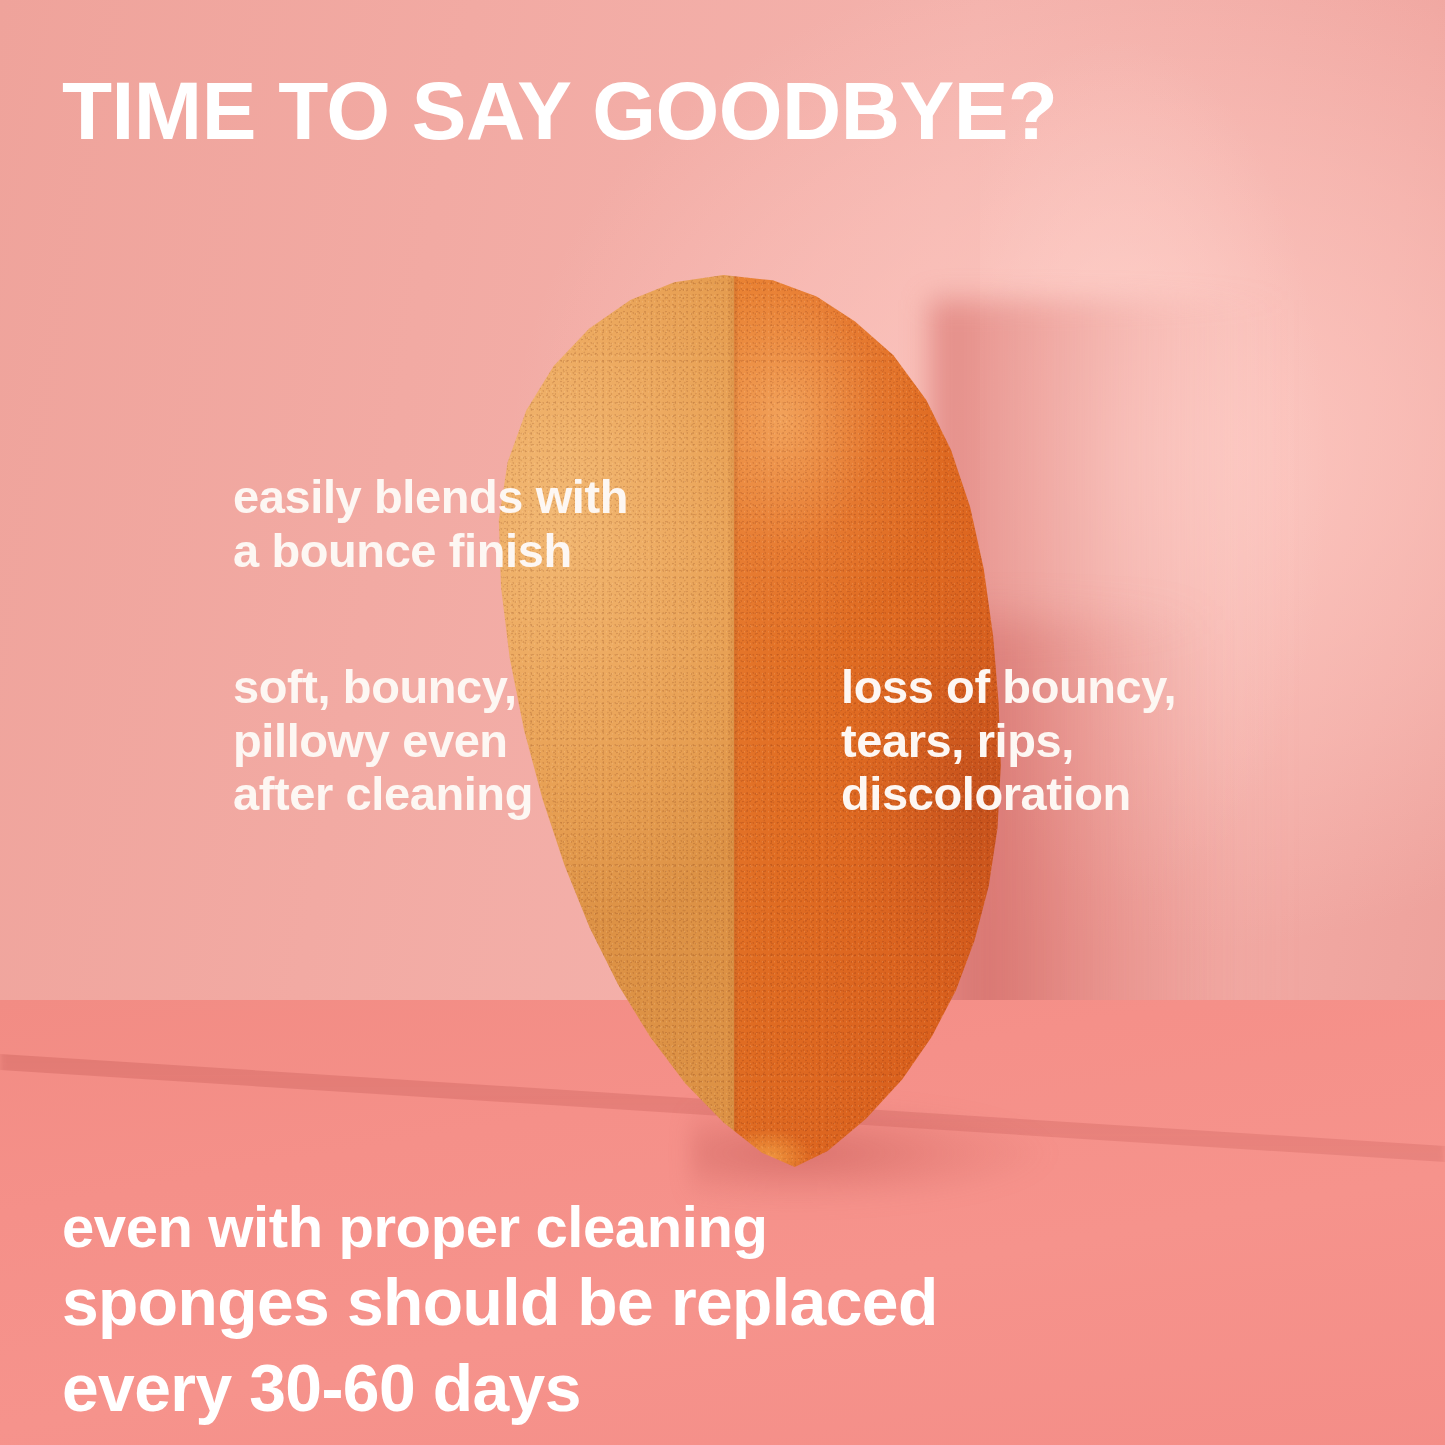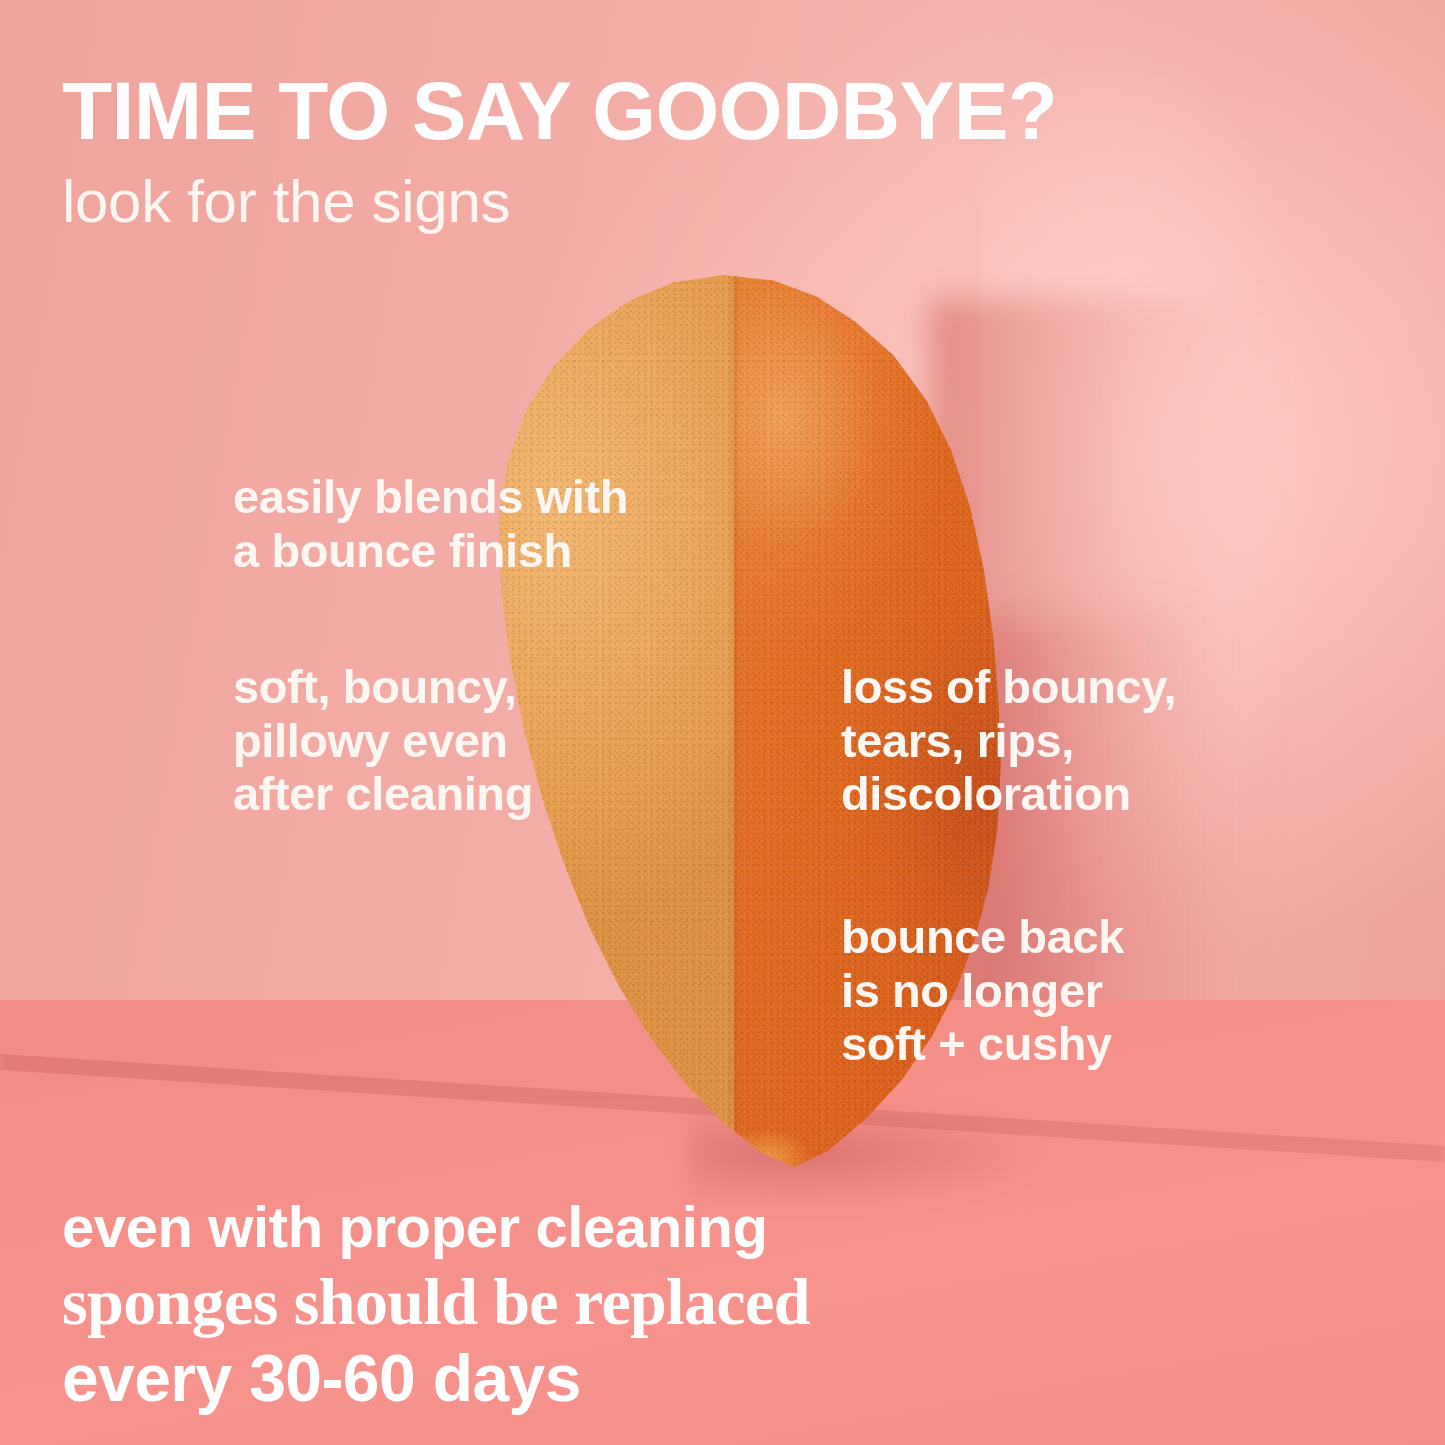--- a/index.html
+++ b/index.html
@@ -191,21 +191,21 @@
     display: block;
     margin-bottom: 13px;
   }
   .footer-line2, .footer-line3 {
     font-size: 66px;
     font-weight: 700;
     letter-spacing: -0.6px;
     white-space: nowrap;
     display: block;
   }
-  .footer-line2 { margin-bottom: 10px; font-family: Liberation Serif, serif; }
+  .footer-line2 { margin-bottom: 20px; }
 </style>
 </head>
 <body>
 
 <div id="poster">
 
   <div class="backdrop">
     <div class="wall"></div>
     <div class="wall-glow"></div>
     <div class="wall-shadow"></div>
@@ -221,34 +221,30 @@
       <div class="sponge-right"></div>
       <div class="sponge-seam"></div>
       <div class="sponge-texture"></div>
       <div class="sponge-texture2"></div>
       <div class="sponge-rim"></div>
       <div class="sponge-tip-glow"></div>
     </div>
   </div>
 
   <div class="headline">TIME TO SAY GOODBYE?</div>
-  <div class="subhead">look for the signs</div>
 
   <div class="callout c-blend">easily blends with
 a bounce finish</div>
   <div class="callout c-soft">soft, bouncy,
 pillowy even
 after cleaning</div>
 
   <div class="callout c-loss">loss of bouncy,
 tears, rips,
 discoloration</div>
-  <div class="callout c-bounce">bounce back
-is no longer
-soft + cushy</div>
 
   <div class="footer">
     <span class="footer-line1">even with proper cleaning</span>
     <span class="footer-line2">sponges should be replaced</span>
     <span class="footer-line3">every 30-60 days</span>
   </div>
 
 </div>
 
 </body></html>

